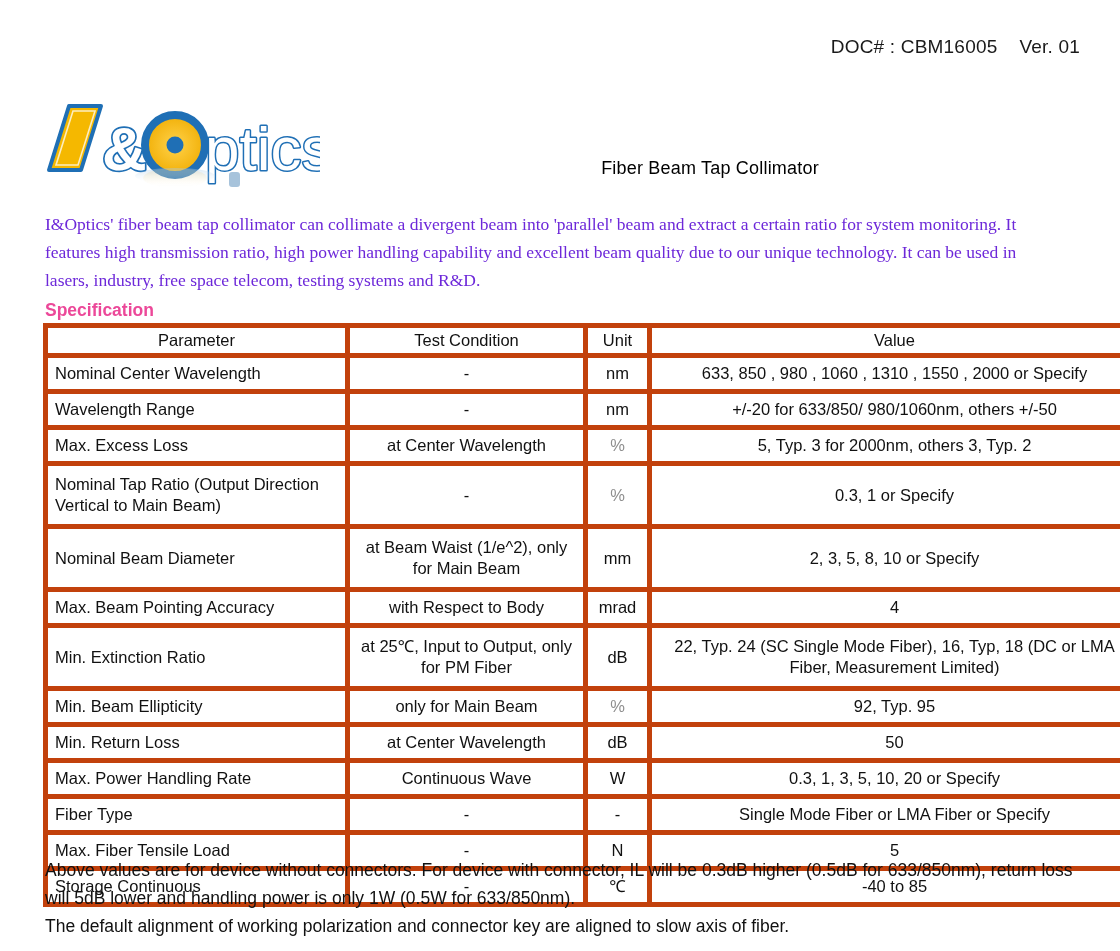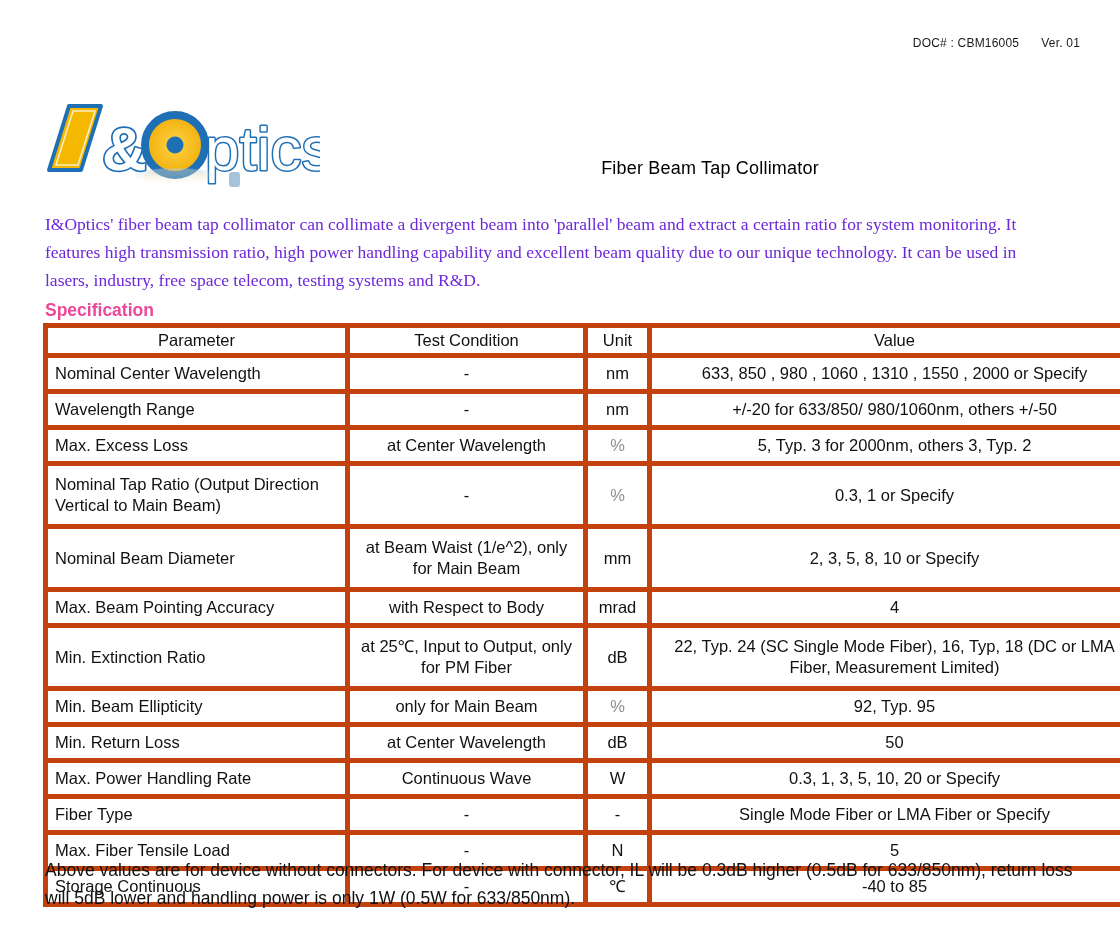--- a/index.html
+++ b/index.html
@@ -14,21 +14,21 @@
     font-family: "Liberation Sans", sans-serif;
     color: #000000;
     overflow: hidden;
   }
 
   
   .doc-header {
     position: absolute;
     top: 36px;
     right: 40px;
-    font-size: 12px;
+    font-size: 19px;
     letter-spacing: 0.2px;
     white-space: nowrap;
     color: #1a1a1a;
   }
   .doc-header .doc-ver { margin-left: 22px; }
 
   
   .logo-block {
     position: absolute;
     left: 45px;
@@ -254,13 +254,14 @@
         <td class="c-param">Storage Continuous</td>
         <td class="c-cond">-</td>
         <td class="c-unit">℃</td>
         <td class="c-value">-40 to 85</td>
       </tr>
     </tbody>
 </table>
 
 <div class="footnotes">
   <p>Above values are for device without connectors. For device with connector, IL will be 0.3dB higher (0.5dB for 633/850nm), return loss will 5dB lower and handling power is only 1W (0.5W for 633/850nm).</p>
+  <p>The default alignment of working polarization and connector key are aligned to slow axis of fiber.</p>
 </div>
 
 </body></html>

